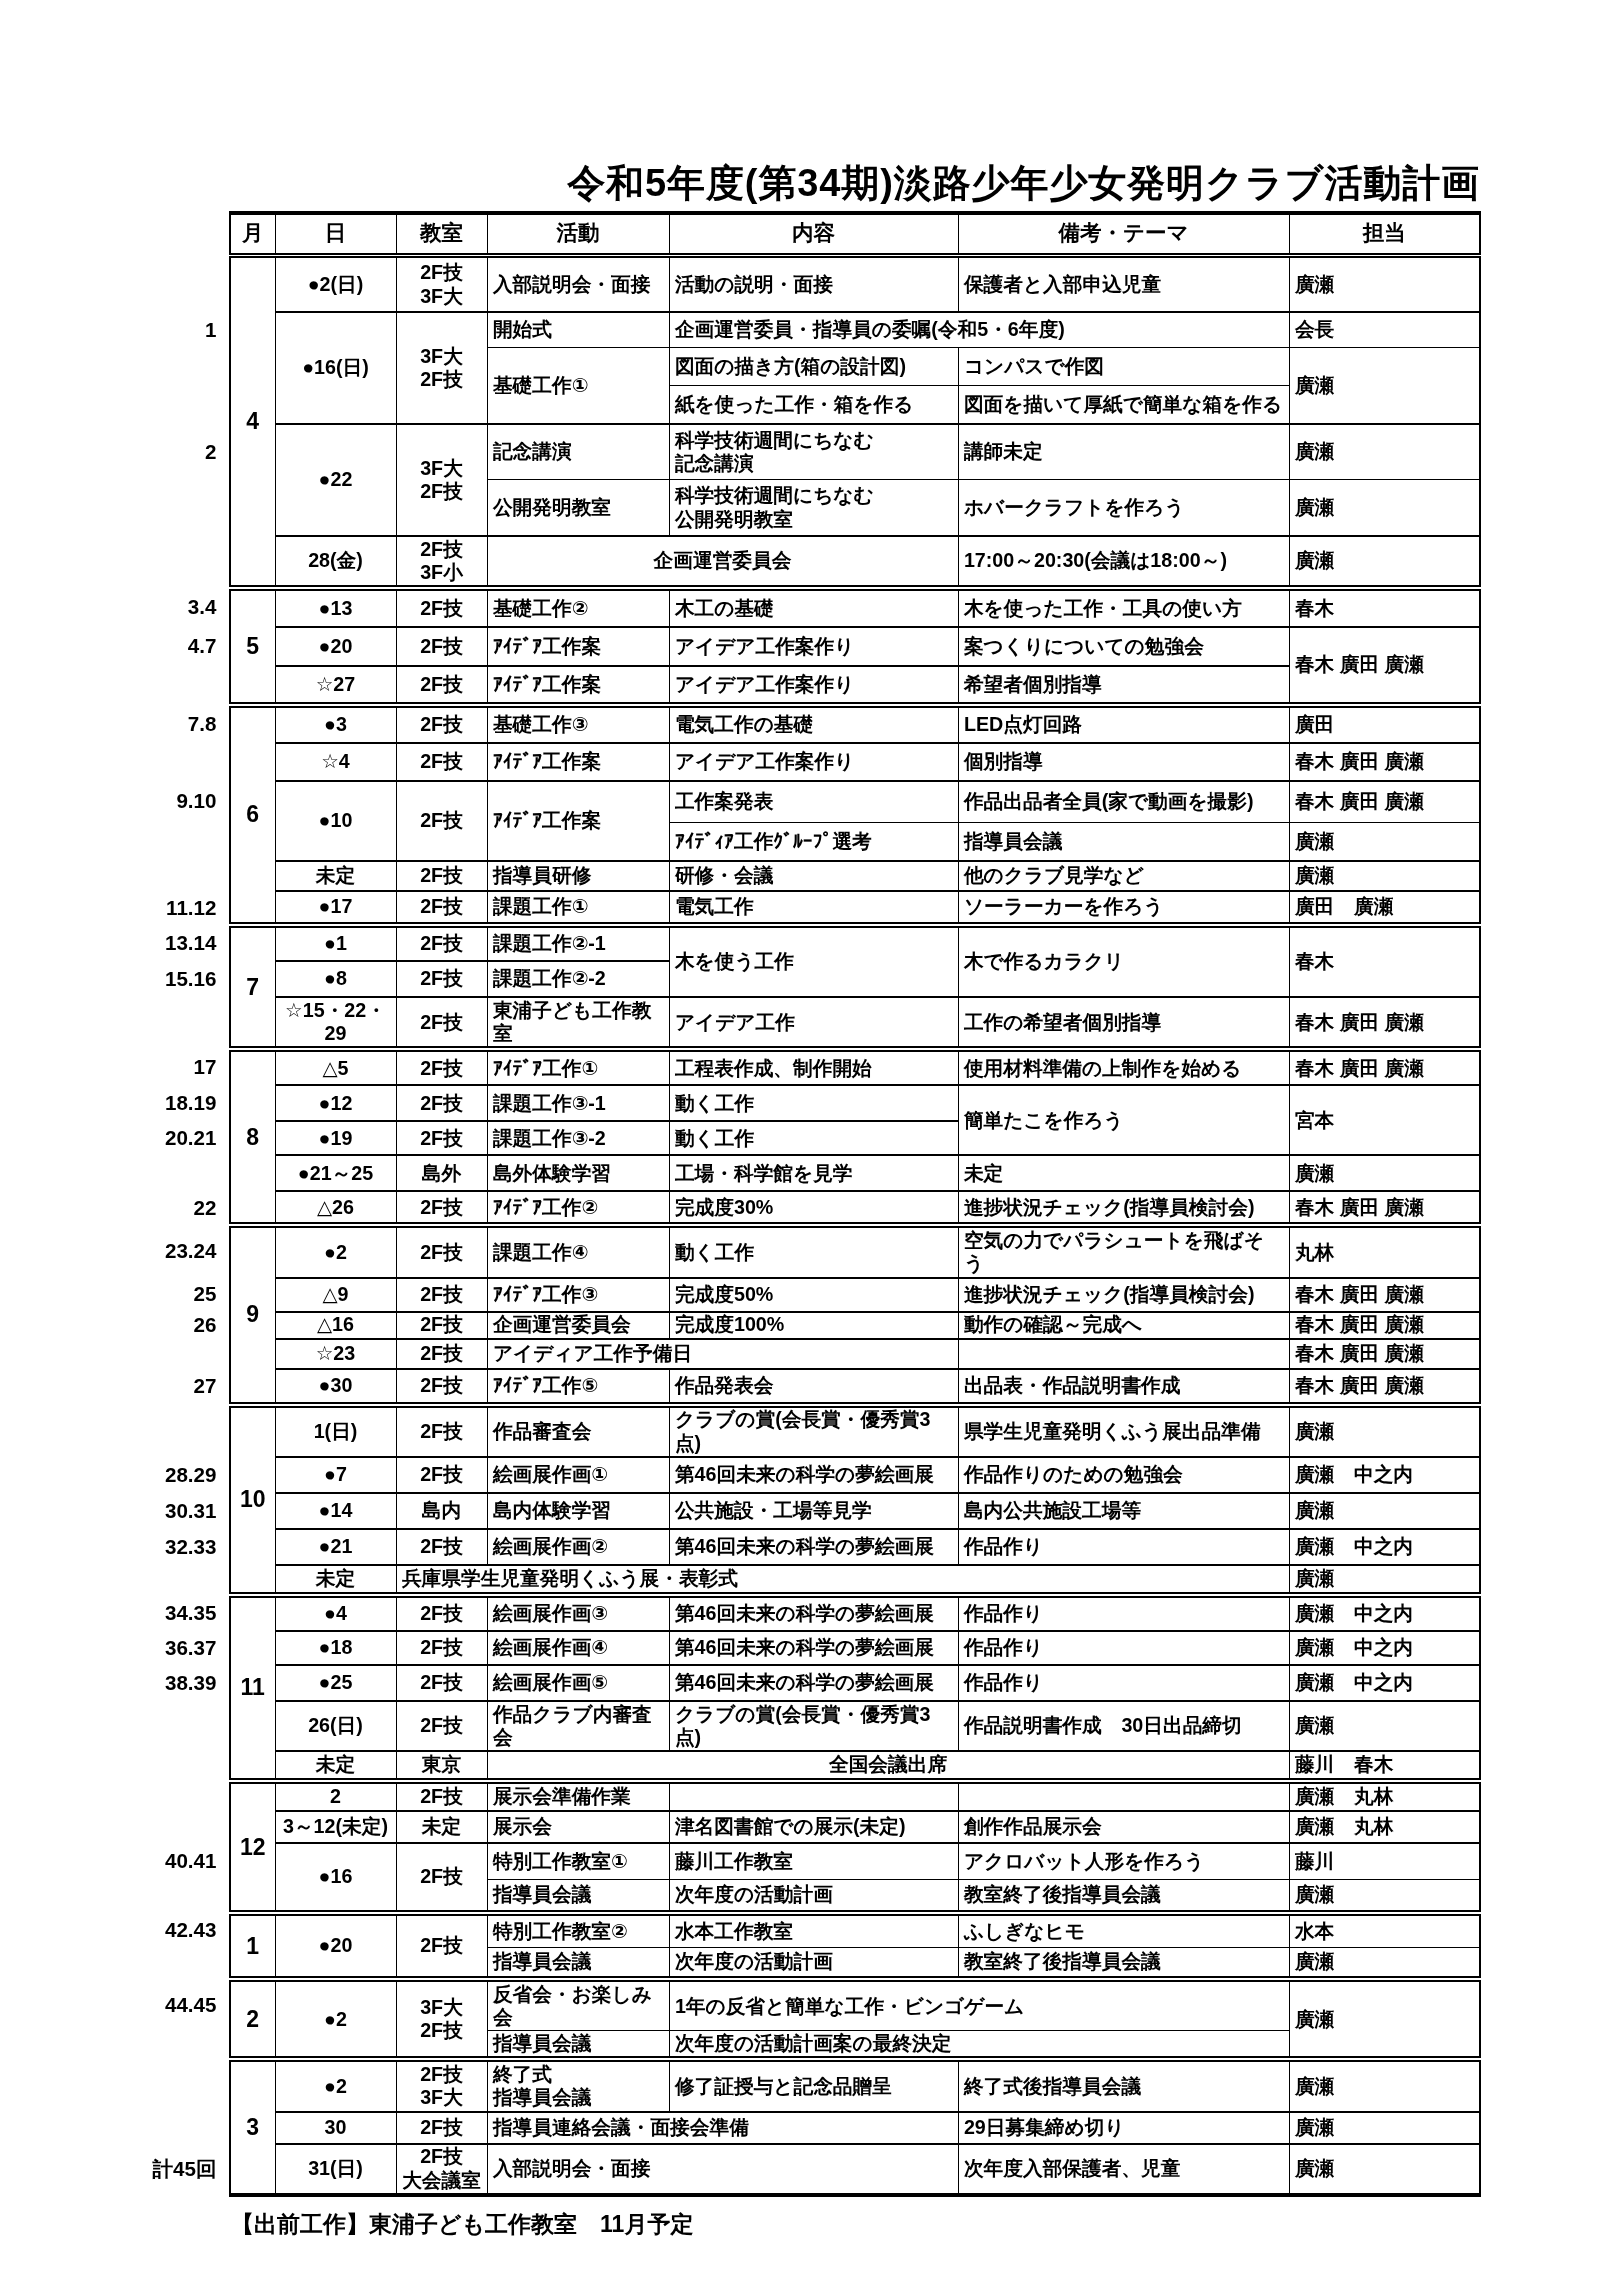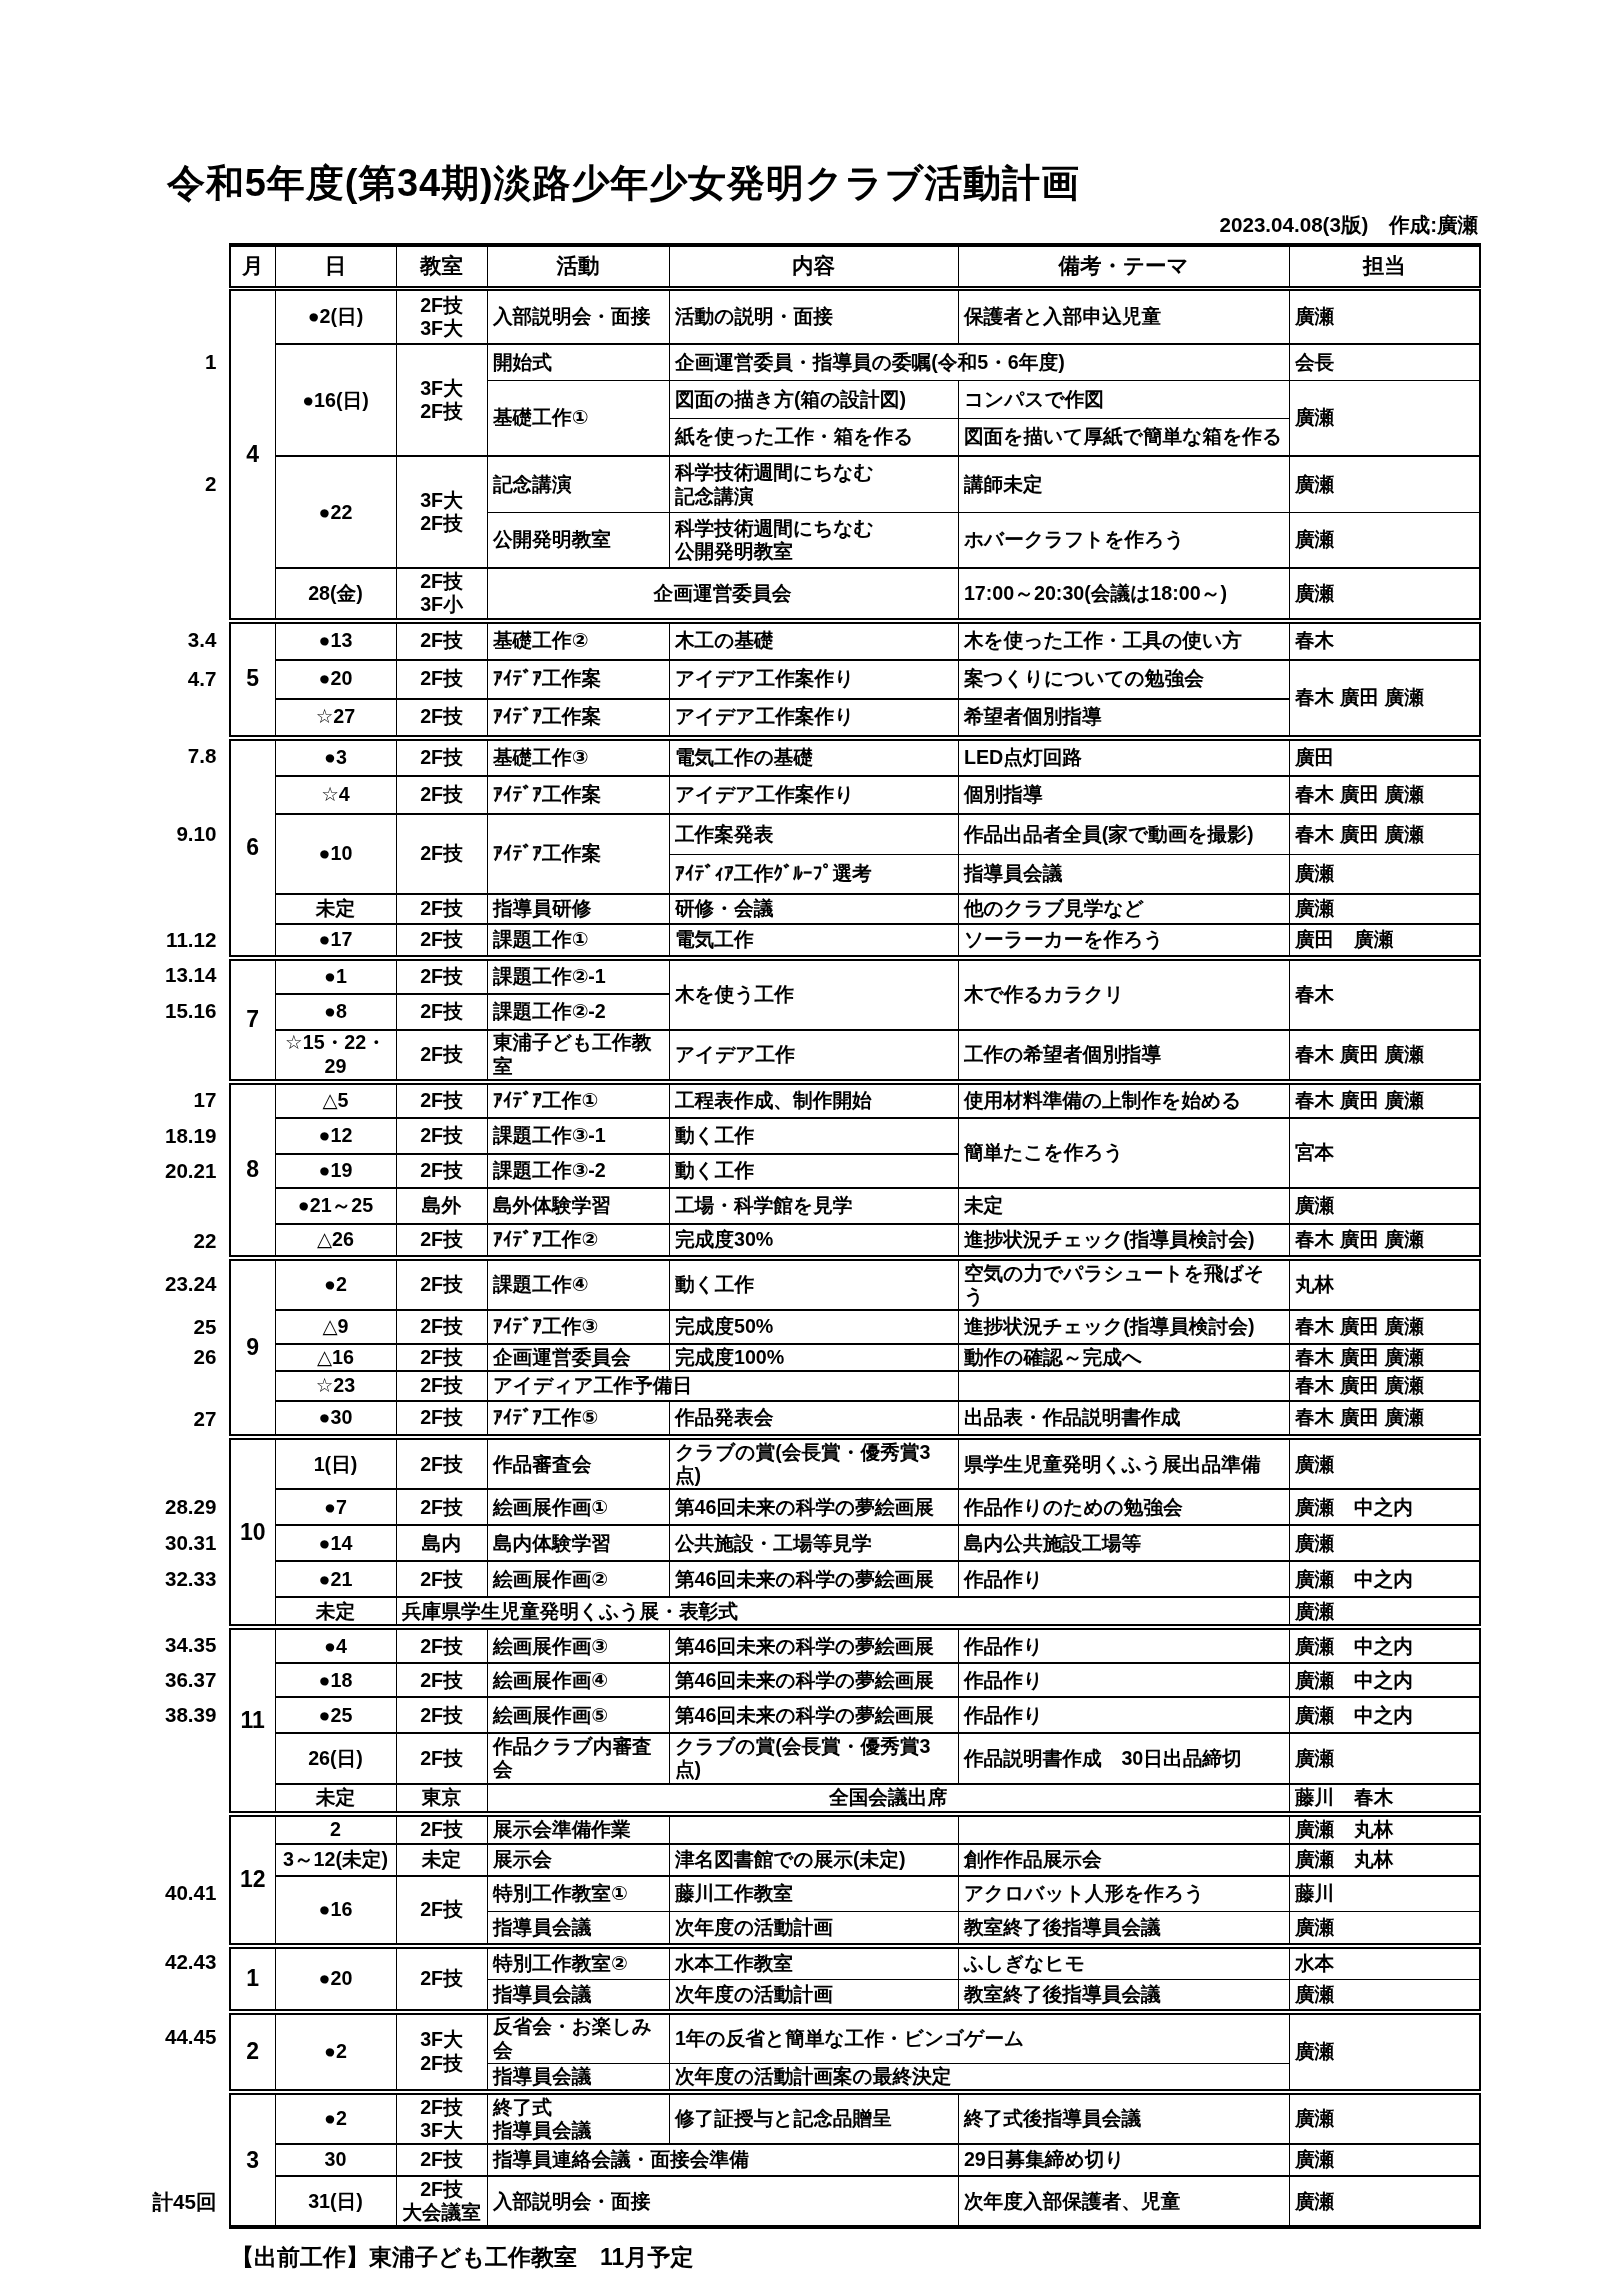--- a/index.html
+++ b/index.html
@@ -1,18 +1,18 @@
 <!DOCTYPE html>
 <html style="font-size:14.3px"><head>
 <meta charset="utf-8">
 <style>
   html,body{margin:0;padding:0;background:#fff;}
   body{width:1621px;height:2293px;color:#000;font-family:"Liberation Sans","DejaVu Sans",sans-serif;font-weight:700;}
   .wrap{margin:158px 0 0 131px;width:1349px;}
-  .page-title{font-size:38px;font-weight:700;text-align:left;margin:0 0 1.8px 36px;letter-spacing:0.9px;}
+  .page-title{font-size:38px;font-weight:700;text-align:right;margin:0 0 1.8px 36px;letter-spacing:0.9px;}
   .revision{font-size:20.6px;font-weight:700;text-align:right;margin:0 1.8px 4.5px 0;}
   table{border-collapse:collapse;table-layout:fixed;width:1349px;font-size:19.7px;font-weight:700;}
   td,th{border:1.3px solid #000;padding:0.9px 5.4px;white-space:pre-line;line-height:1.18;vertical-align:middle;}
   th{font-size:21.5px;text-align:center;padding:3.6px 0;font-weight:700;}
   td.c{text-align:center;padding:0.9px 1.8px;}
   td.l{text-align:left;}
   td.m{font-size:23px;text-align:center;padding:0;}
   td.cnt{border:none;text-align:right;padding:0 12.5px 0 0;font-size:20.6px;background:#fff;}
   .db{border-top-width:2.2px;}
   .mb{border-top:6.3px double #000;}
@@ -21,21 +21,20 @@
   .tl{border-left:2.7px solid #000;}
   .tr2{border-right:2.7px solid #000;}
   .bb{border-bottom:4.5px solid #000;}
   .footer-note{font-size:23px;font-weight:700;margin:12.5px 0 0 100px;}
 </style>
 </head>
 <body>
 
 <div class="wrap">
   <h1 class="page-title">令和5年度(第34期)淡路少年少女発明クラブ活動計画</h1>
-  <div class="revision">2023.04.08(3版)　作成:廣瀬</div>
 
   <table>
     <colgroup>
       <col style="width:99px">
         <col style="width:45px">
         <col style="width:121px">
         <col style="width:91px">
       <col style="width:182px">
         <col style="width:289px">
         <col style="width:331px">

